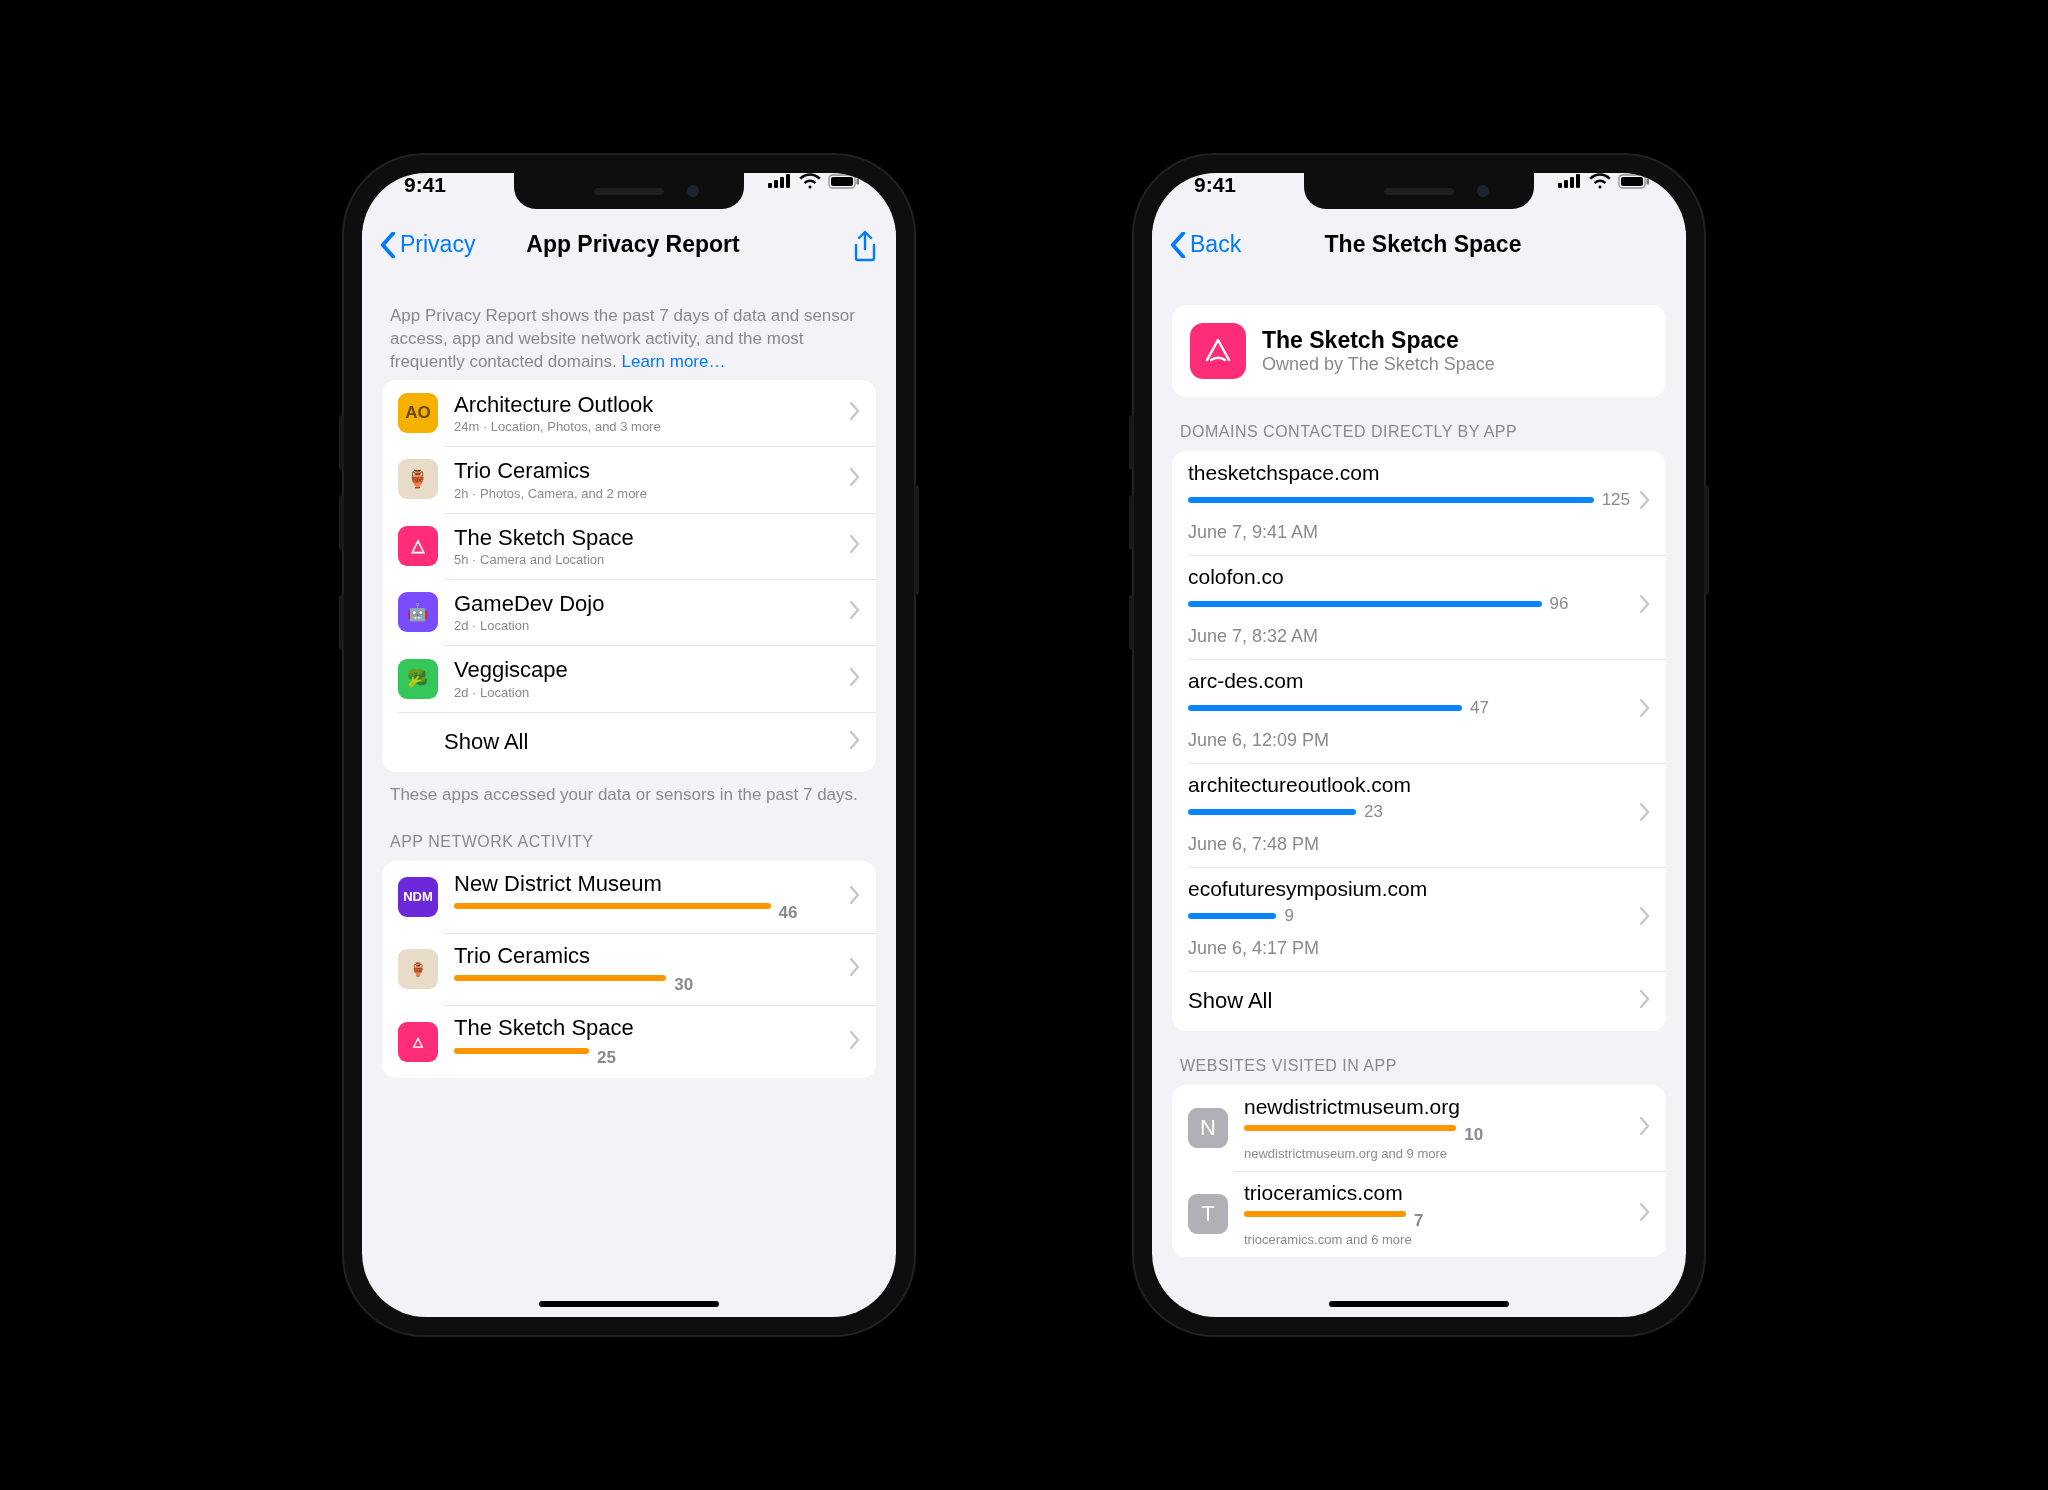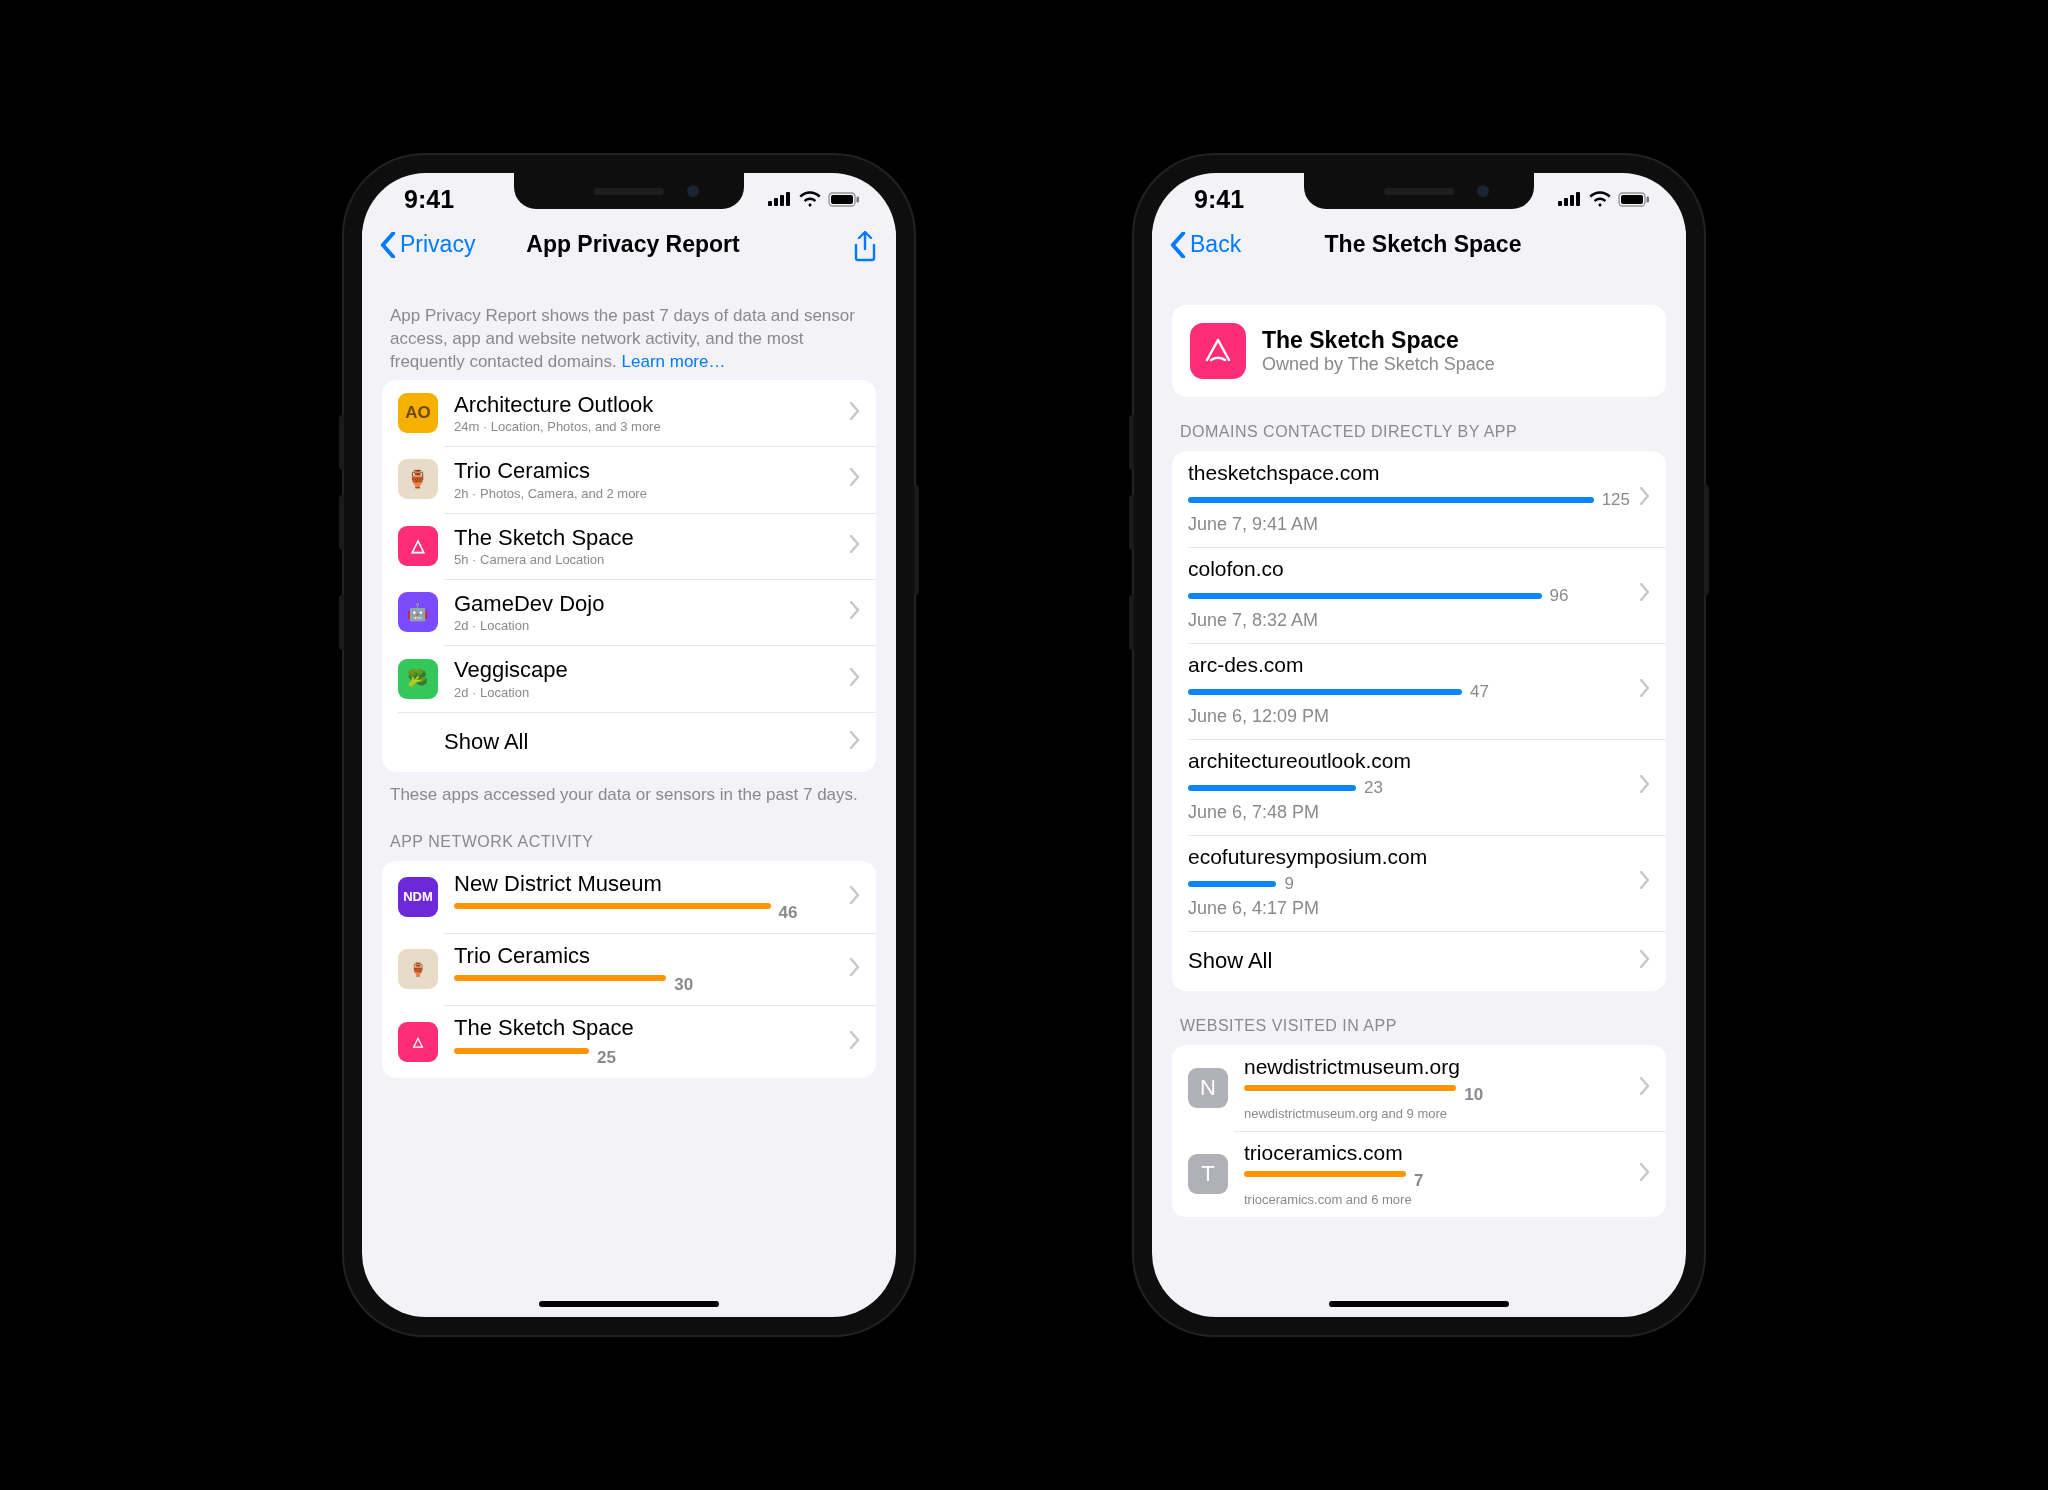--- a/index.html
+++ b/index.html
@@ -72,25 +72,25 @@
     border-radius:4px;
   }
   .notch .cam {
     width:12px; height:12px;
     background:#1a2433;
     border-radius:50%;
   }
   .statusbar {
     height: 58px;
     display: flex;
-    align-items: center;
+    align-items: flex-start;
     justify-content: space-between;
     padding: 0 36px 6px 42px;
     font-weight: 600;
-    font-size: 25px;
+    font-size: 21px;
     color:#000;
   }
   .status-icons { display:flex; align-items:center; gap:7px; }
   .navbar {
     height: 56px;
     display: flex;
     align-items: flex-start;
     padding: 0 18px;
     position: relative;
     background:#f2f2f7;
@@ -221,21 +221,21 @@
     border-radius:13px;
     margin-right:16px;
     display:flex;
     align-items:center;
     justify-content:center;
   }
   .app-header-title { font-size:23px; font-weight:600; color:#000; }
   .app-header-sub { font-size:18px; color:#8a8a8e; }
   .domain-row { padding:10px 16px 12px 16px; }
   .domain-name { font-size:21px; color:#000; }
-  .domain-time { font-size:18px; color:#8a8a8e; margin-top:4px; }
+  .domain-time { font-size:18px; color:#8a8a8e; margin-top:12px; }
   .domain-bar-wrap {
     display:flex;
     align-items:center;
     gap:8px;
     margin-top:5px;
   }
   .letter-icon {
     width:40px;height:40px;
     border-radius:9px;
     background:#b0b0b7;

